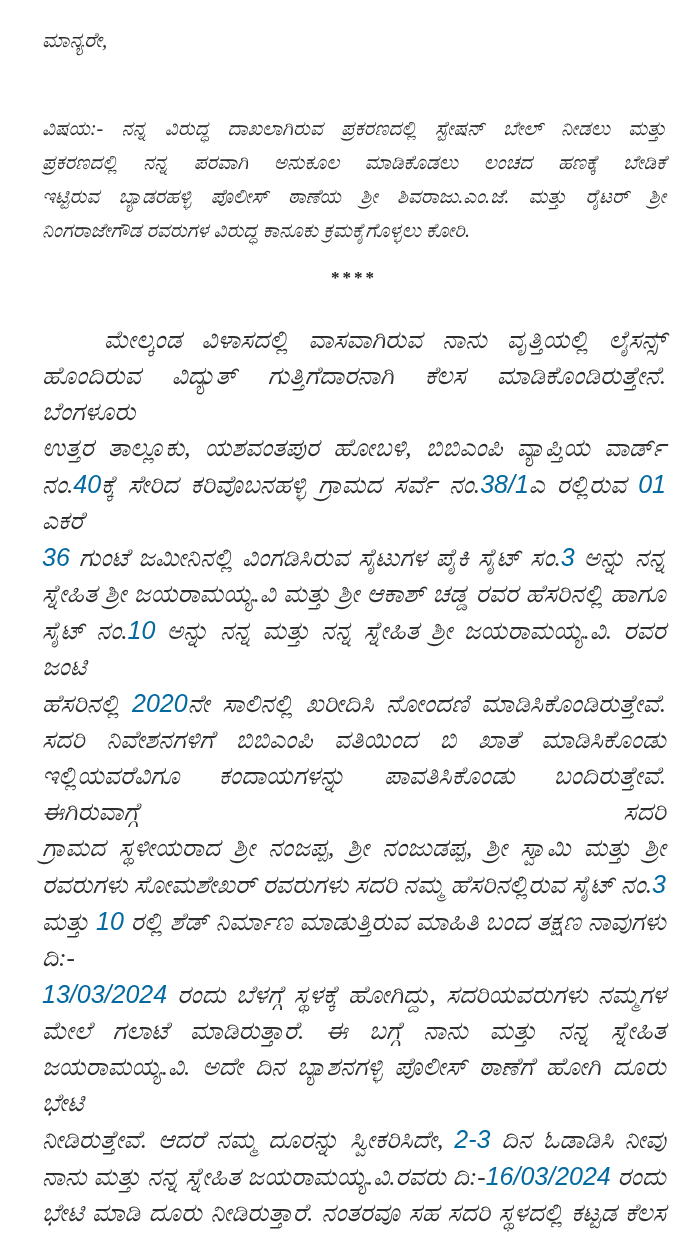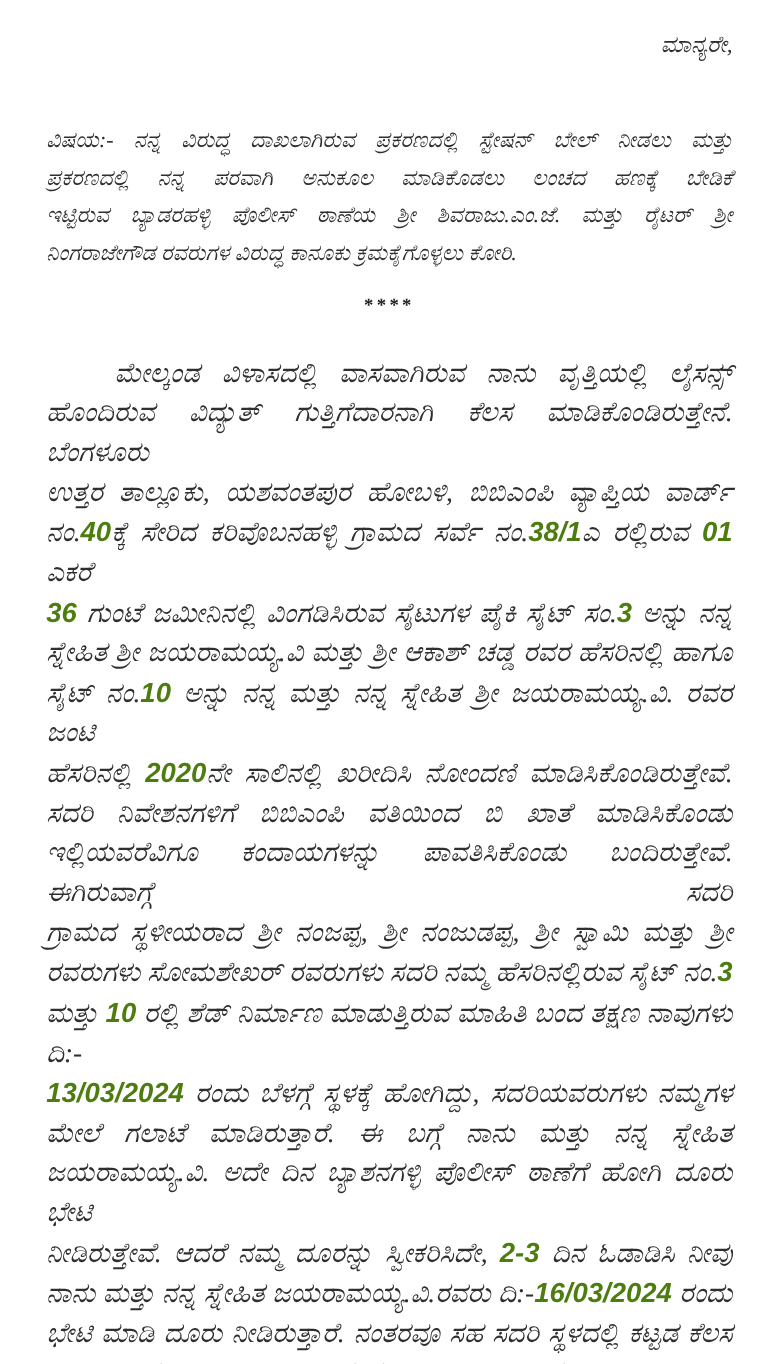--- a/index.html
+++ b/index.html
@@ -15,21 +15,21 @@
     box-sizing: border-box;
     padding: 26px 32px 0 42px;
     overflow: hidden;
     font-family: "Liberation Serif", "DejaVu Serif", serif;
     font-style: italic;
     color: #2f2f2f;
   }
   .salutation {
     font-size: 21px;
     line-height: 28px;
-    text-align: right;
+    text-align: left;
   }
   .subject-block {
     margin-top: 57px;
     font-size: 20px;
     line-height: 34px;
   }
   .separator {
     margin-top: 21px;
     line-height: 20px;
     text-align: center;
@@ -49,22 +49,22 @@
     white-space: normal;
   }
   .just {
     text-align-last: justify;
   }
   .indent {
     text-indent: 62px;
   }
   .num {
     font-family: "Liberation Sans", "DejaVu Sans", sans-serif;
-    font-weight: 700;
-    color: #4d7c0f;
+    font-weight: 400;
+    color: #0369a1;
   }
 </style>
 </head>
 <body>
 
 <div class="page">
 
   <div class="salutation">ಮಾನ್ಯರೇ,</div>
 
   <div class="subject-block">

